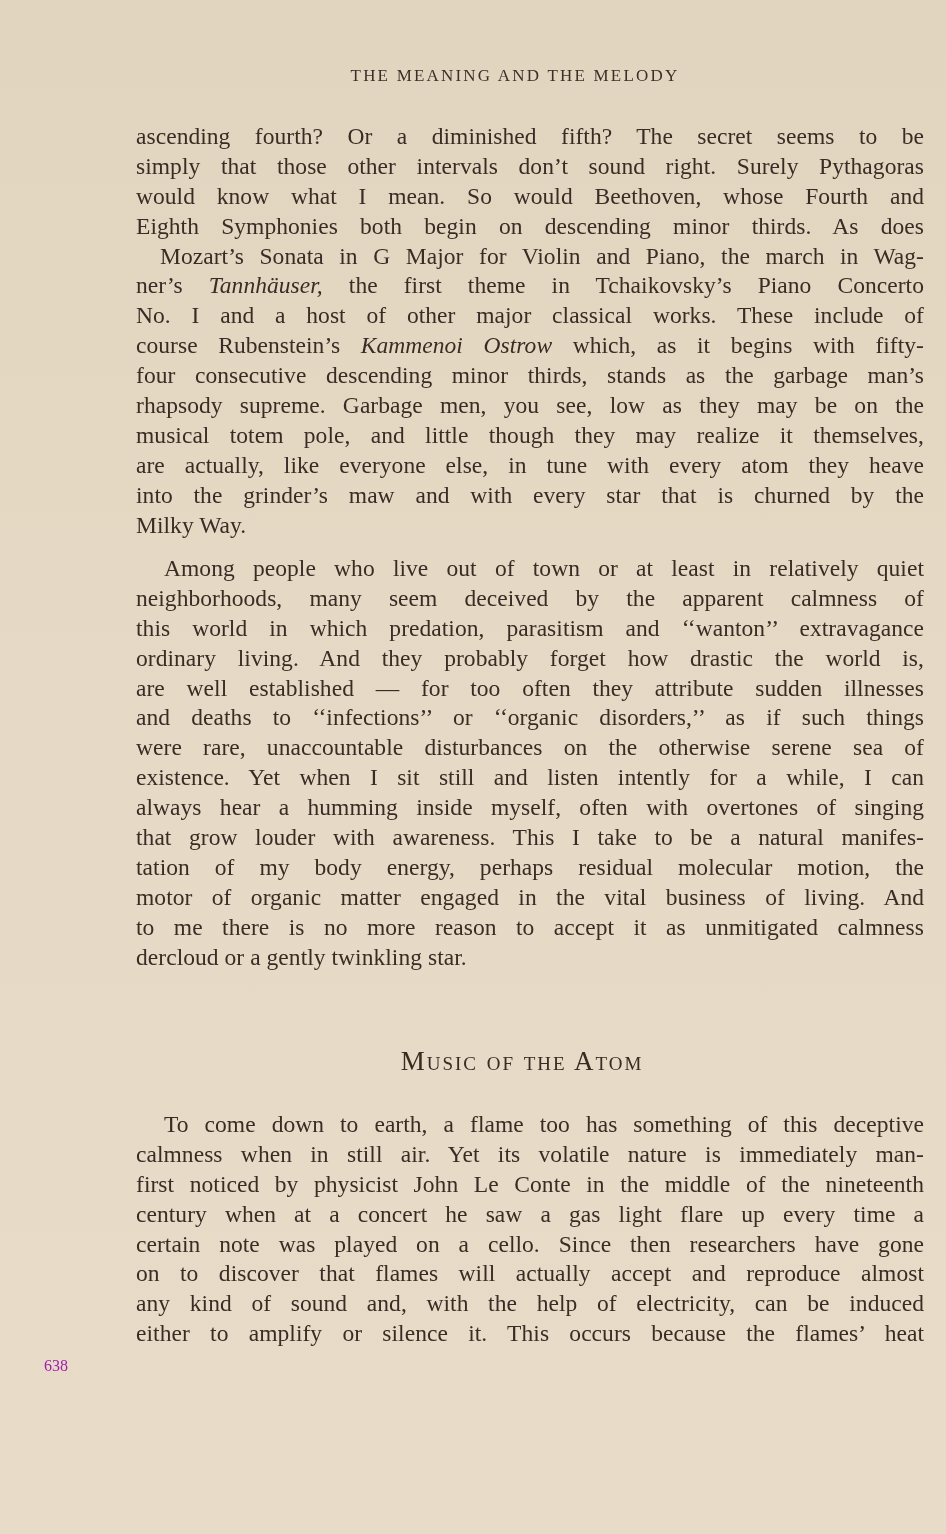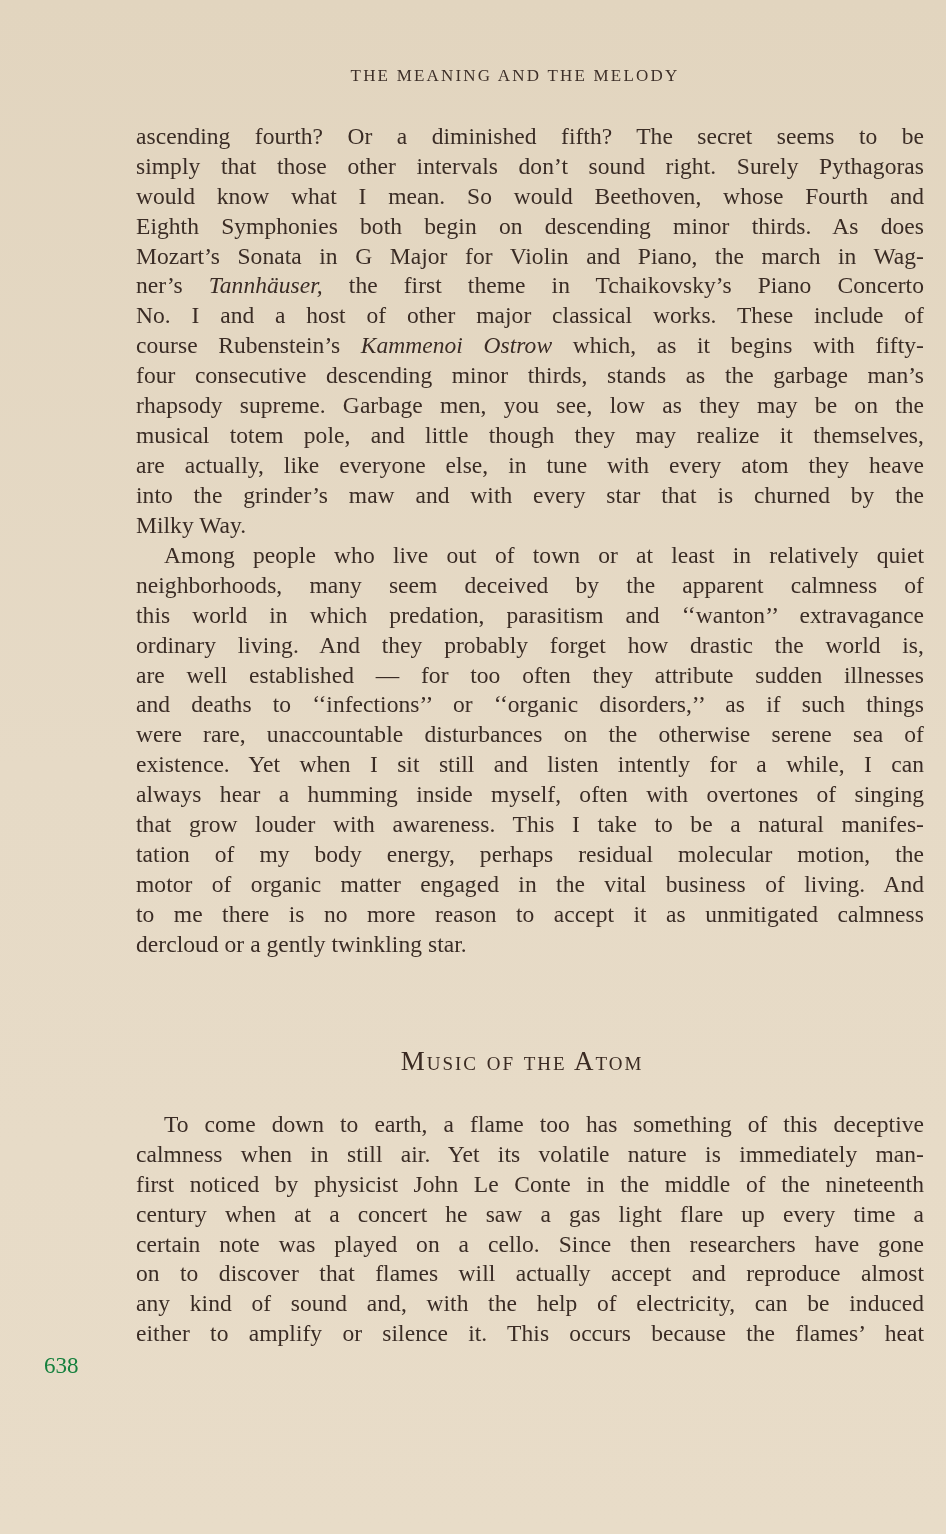--- a/index.html
+++ b/index.html
@@ -33,22 +33,22 @@
   i { font-style: italic; }
   .section-title {
     position: absolute; top: 1046px; left: 0; width: 1044px;
     text-align: center;
     font-size: 27px; letter-spacing: 2px;
     font-variant: small-caps;
     color: #3a2a22;
   }
   .folio {
     position: absolute; left: 44px; top: 1351px;
-    font-size: 23px; line-height: 29.9px;
-    color: #15803d;
+    font-size: 16px; line-height: 29.9px;
+    color: #a21caf;
   }
 </style>
 </head>
 <body>
 
 <div class="running-head">THE MEANING AND THE MELODY</div>
 
 <div class="block" id="p1" style="top:122px;">
     <div class="line">
       <span class="j" style="height: 29.9px; overflow: hidden;">ascending fourth? Or a diminished fifth? The secret seems to be</span>
@@ -56,21 +56,21 @@
     <div class="line">
       <span class="j" style="height: 29.9px; overflow: hidden;">simply that those other intervals don’t sound right. Surely Pythagoras</span>
     </div>
     <div class="line">
       <span class="j" style="height: 29.9px; overflow: hidden;">would know what I mean. So would Beethoven, whose Fourth and</span>
     </div>
     <div class="line">
       <span class="j" style="height: 29.9px; overflow: hidden;">Eighth Symphonies both begin on descending minor thirds. As does</span>
     </div>
     <div class="line">
-      <span class="j" style="height: 29.9px; overflow: hidden;">Mozart’s Sonata in G Major for Violin and Piano, the march in Wag-</span>
+      <span class="j" style="height: 29.9px; overflow: hidden; margin-left: 24px;">Mozart’s Sonata in G Major for Violin and Piano, the march in Wag-</span>
     </div>
     <div class="line">
       <span class="j" style="height: 29.9px; overflow: hidden;">ner’s <i>Tannhäuser,</i> the first theme in Tchaikovsky’s Piano Concerto</span>
     </div>
     <div class="line">
       <span class="j" style="height: 29.9px; overflow: hidden;">No. I and a host of other major classical works. These include of</span>
     </div>
     <div class="line">
       <span class="j" style="height: 29.9px; overflow: hidden;">course Rubenstein’s <i>Kammenoi Ostrow</i> which, as it begins with fifty-</span>
     </div>
@@ -88,21 +88,21 @@
     </div>
     <div class="line">
       <span class="j" style="height: 29.9px; overflow: hidden;">into the grinder’s maw and with every star that is churned by the</span>
     </div>
     <div class="line last">
       <span class="j" style="height: 29.9px; overflow: hidden;">Milky Way.</span>
     </div>
   </div>
 <div class="block" id="p2" style="top:541px;">
     <div class="line indent">
-      <span class="j" style="height: 29.9px; overflow: hidden;">Among people who live out of town or at least in relatively quiet</span>
+      <span class="j" style="height: 29.9px; overflow: hidden; margin-top: 13px;">Among people who live out of town or at least in relatively quiet</span>
     </div>
     <div class="line">
       <span class="j" style="height: 29.9px; overflow: hidden;">neighborhoods, many seem deceived by the apparent calmness of</span>
     </div>
     <div class="line">
       <span class="j" style="height: 29.9px; overflow: hidden;">this world in which predation, parasitism and ‘‘wanton’’ extravagance</span>
     </div>
     <div class="line">
       <span class="j" style="height: 29.9px; overflow: hidden;">ordinary living. And they probably forget how drastic the world is,</span>
     </div>

